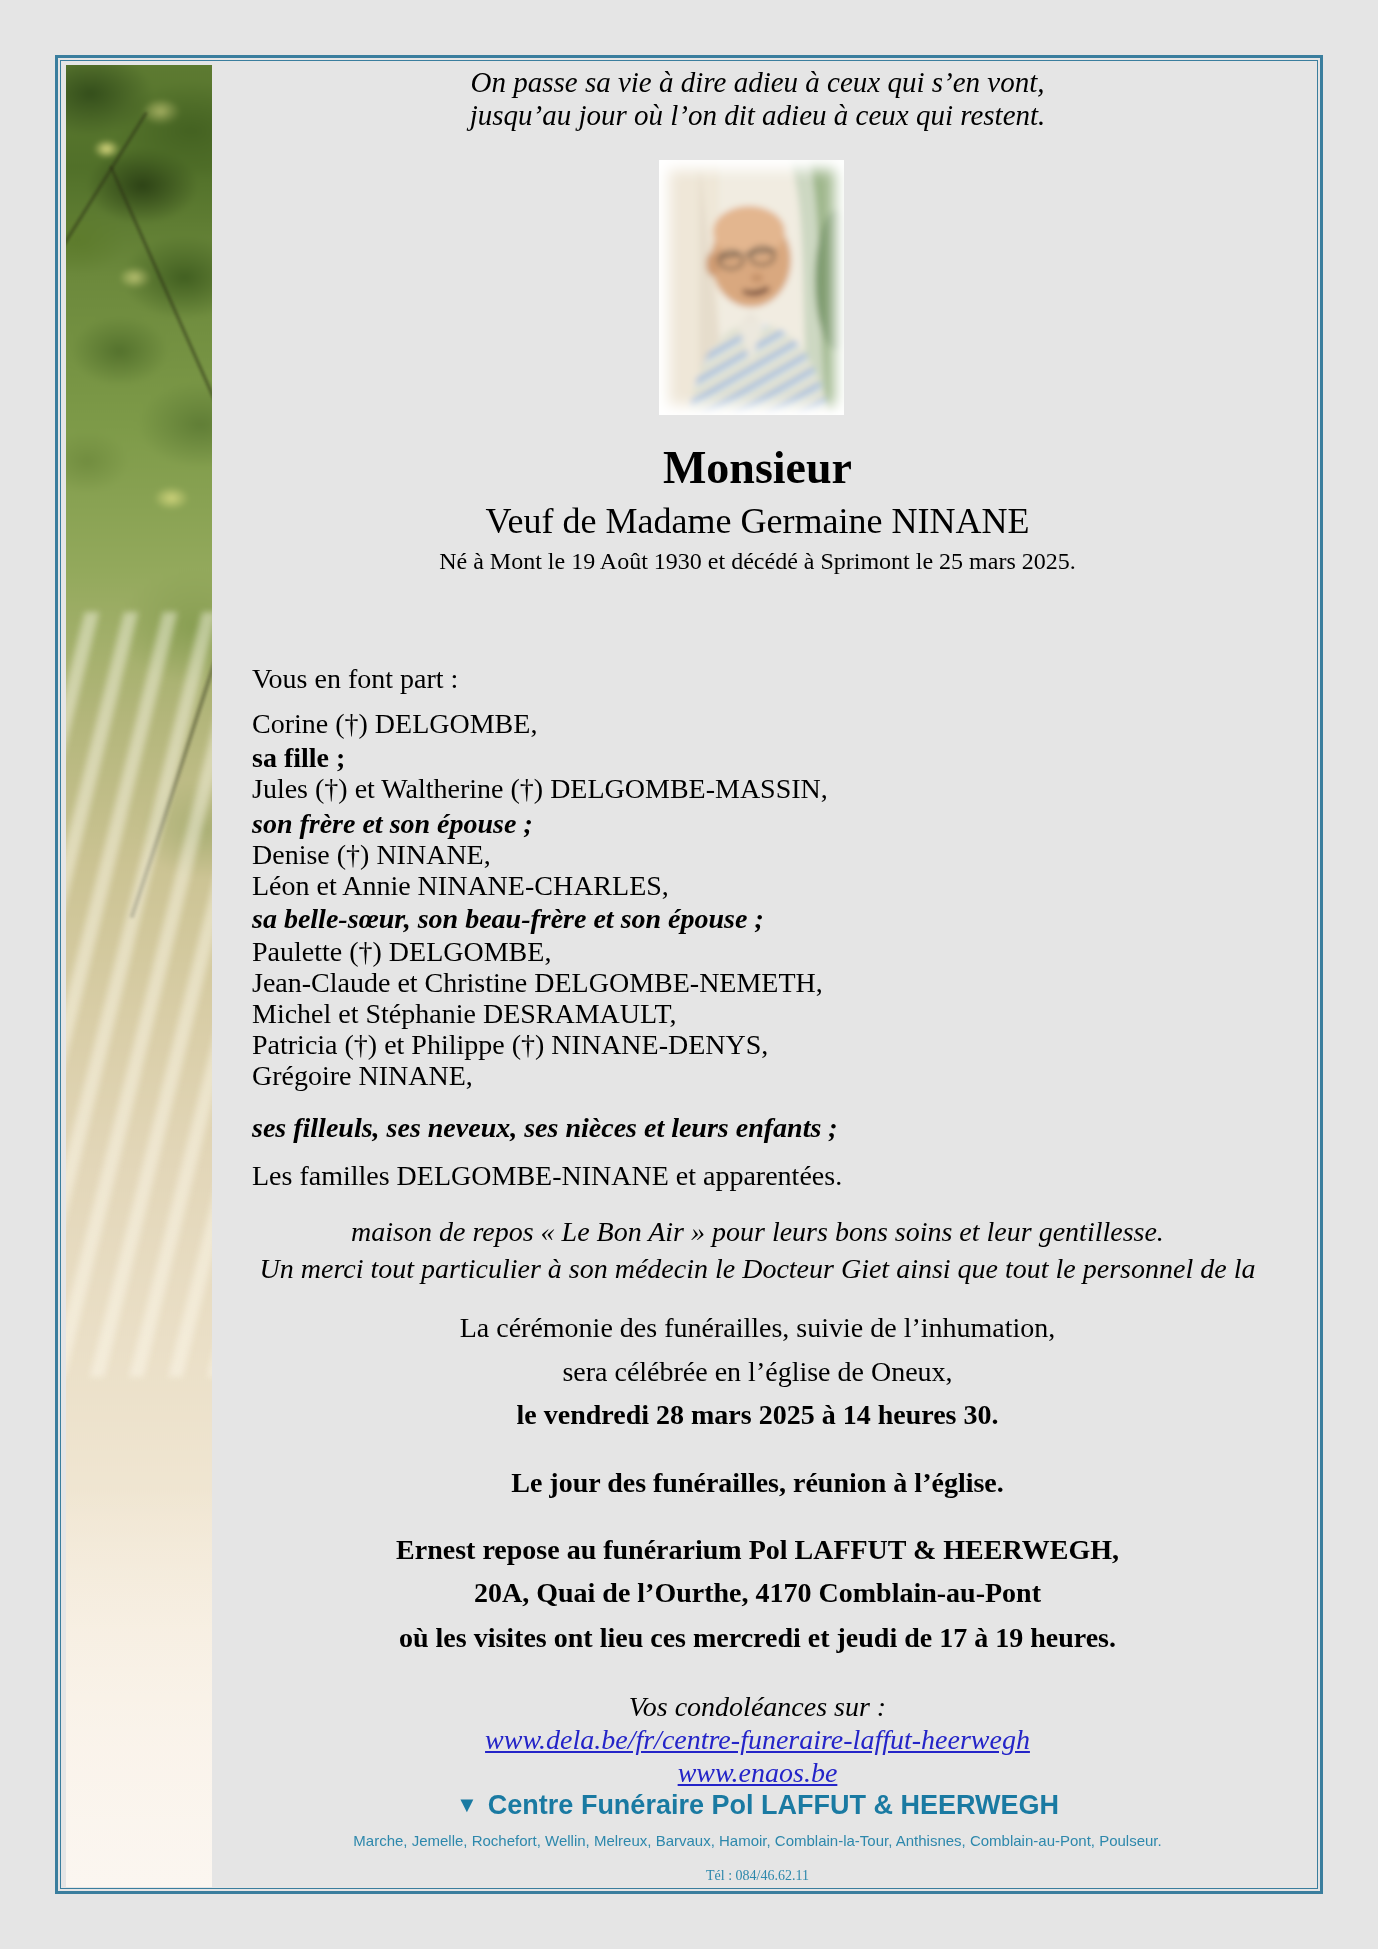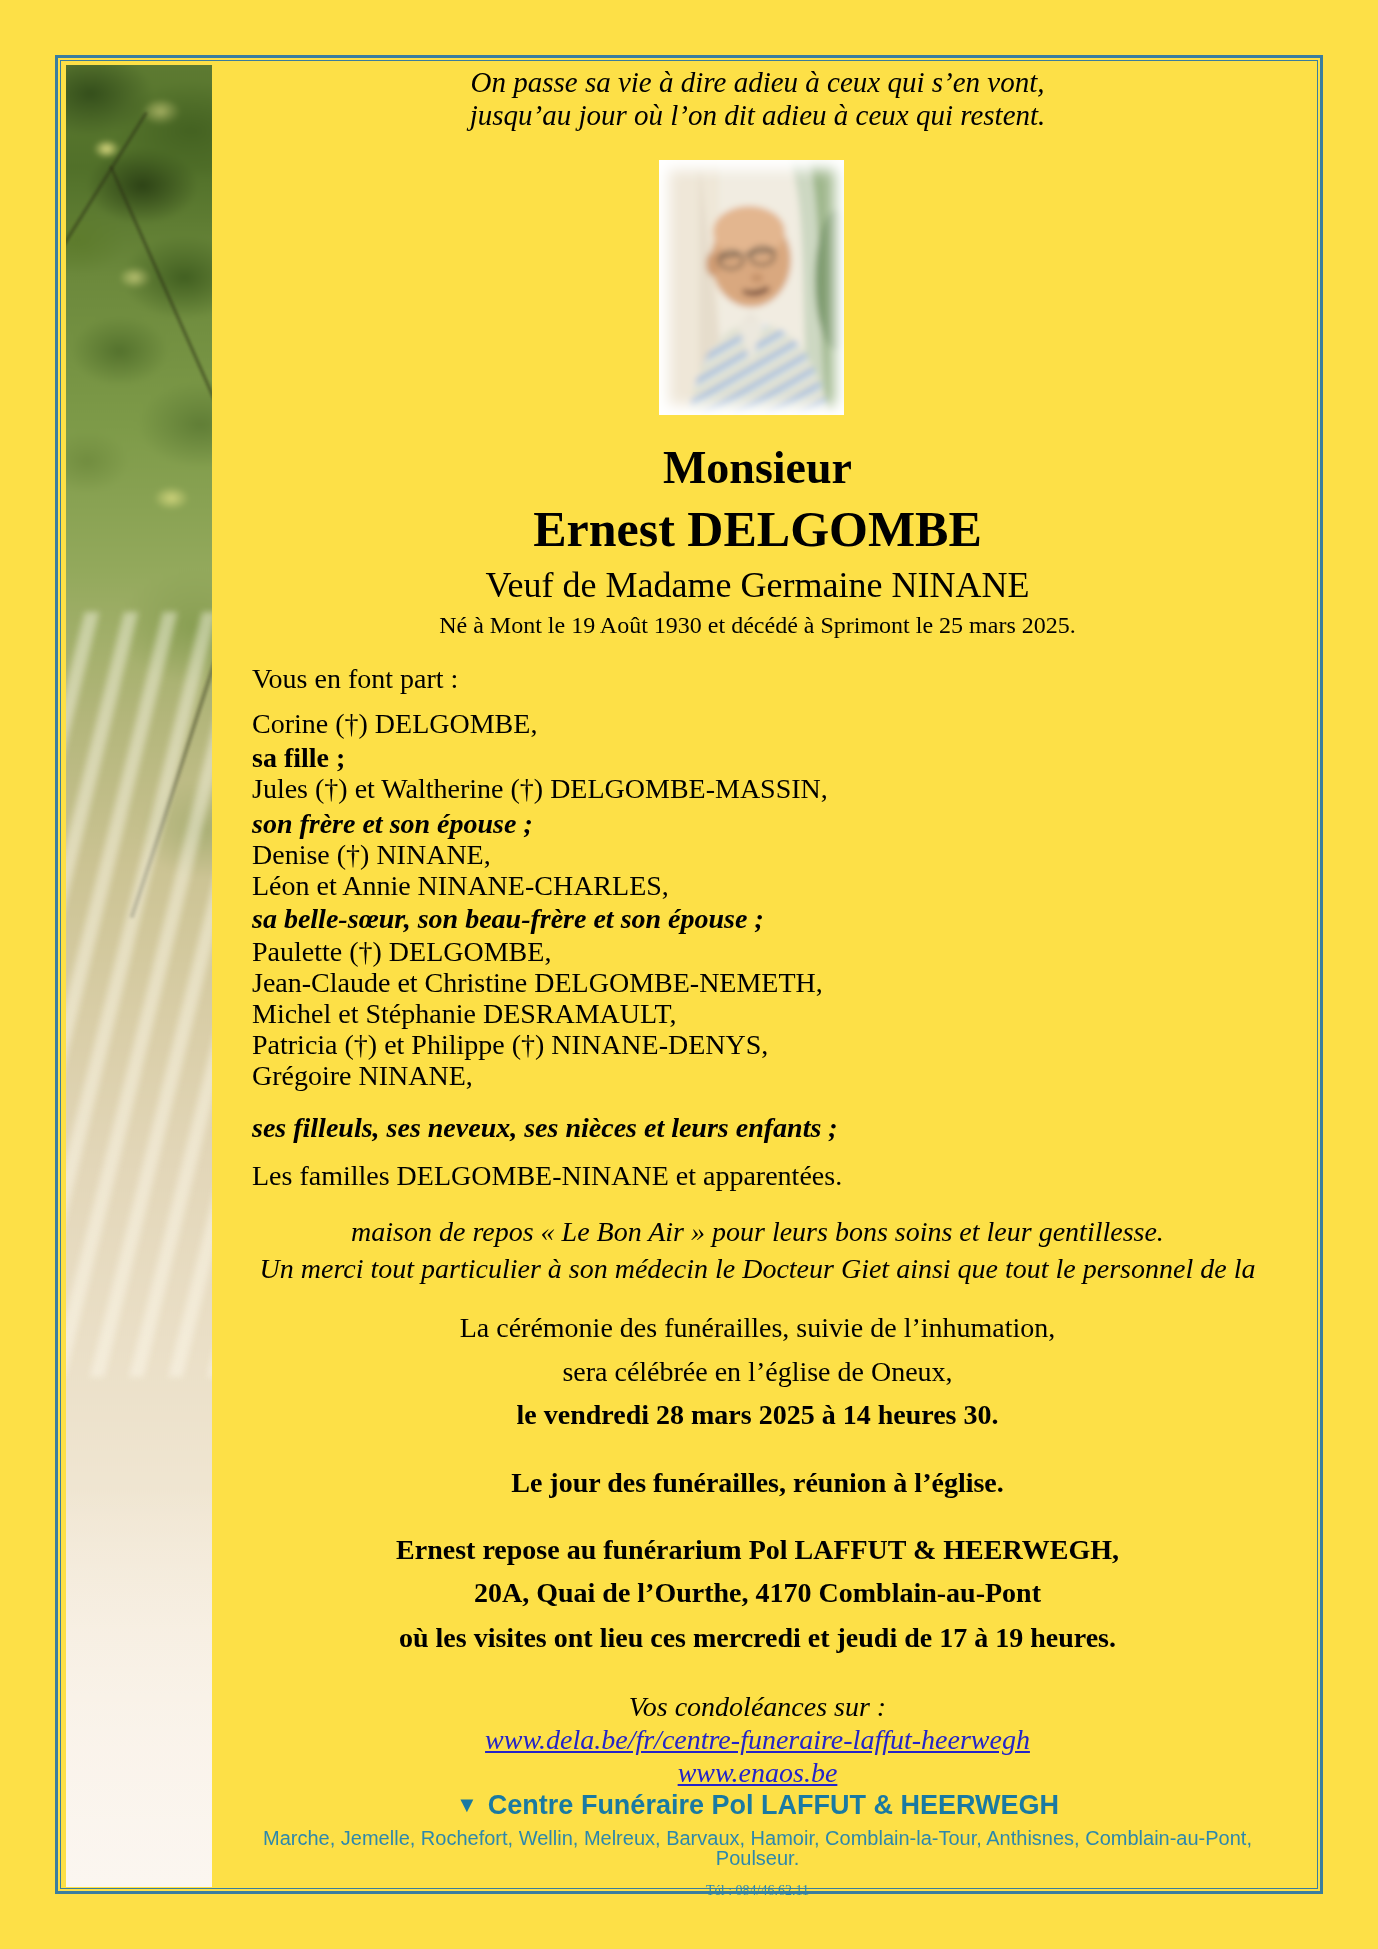--- a/index.html
+++ b/index.html
@@ -4,21 +4,21 @@
 <style>
   :root{
     --border-teal:#3a7e9e;
     --brand-teal:#1a7aa2;
     --towns-teal:#2d88ac;
     --link-blue:#2424c8;
   }
   *{margin:0;padding:0;box-sizing:border-box;}
   html,body{background:#ffffff;}
   body{font-family:"Liberation Serif", serif;color:#000;}
-  .page{position:relative;width:1378px;height:1949px;background:#fde047;overflow:hidden;}
+  .page{position:relative;width:1378px;height:1949px;background:#e5e5e5;overflow:hidden;}
 
   
   .frame{
     position:absolute;left:60px;top:60px;right:60px;bottom:60px;
     border:1px solid var(--border-teal);
     outline:3px solid var(--border-teal);
     outline-offset:2px;
     pointer-events:none;
   }
 
@@ -112,21 +112,21 @@
 
   .condolences{top:1632px;text-align:center;font-size:28px;line-height:30px;}
   .cond-intro{font-style:italic;}
   .cond-link{display:block;margin-top:2px;font-style:italic;color:var(--link-blue);
     text-decoration:underline;cursor:pointer;line-height:31px;}
   .brand-line{margin-top:2px;font-family:"Liberation Sans", sans-serif;
     font-weight:bold;font-size:27px;line-height:30px;color:var(--brand-teal);}
   .brand-line .tri{font-size:22px;vertical-align:2px;margin-right:10px;}
 
   .footer{top:1768px;text-align:center;font-family:"Liberation Sans", sans-serif;color:var(--towns-teal);}
-  .towns{font-size:20px;line-height:20px;}
+  .towns{font-size:15px;line-height:25px;}
   .tel{font-size:14px;line-height:20px;margin-top:13px;font-family:Liberation Serif, serif;}
 </style>
 </head>
 <body>
 
 <div class="page">
 
   <div class="frame"></div>
 
   <div class="photo-strip">
@@ -181,21 +181,20 @@
           <path d="M30,255 C38,196 62,168 92,164 C130,160 158,196 170,255 Z" fill="url(#shirt)"></path>
           <path d="M80,164 L92,200 L106,162 Z" fill="#f4f2ea"></path>
           <path d="M92,150 L78,168 L92,204 L104,166 Z" fill="#e8e4d8" opacity="0.7"></path>
         </g>
       </svg>
       <div class="vignette"></div>
     </div>
 
     <div class="block titles">
       <div class="title-mr">Monsieur</div>
-      <div class="title-name">Ernest DELGOMBE</div>
       <div class="title-widower">Veuf de Madame Germaine NINANE</div>
       <div class="title-life">Né à Mont le 19 Août 1930 et décédé à Sprimont le 25 mars 2025.</div>
     </div>
 
     <div class="block announce">
       <div class="an-line an-intro">Vous en font part :</div>
       <div class="an-line">Corine (†) DELGOMBE,</div>
       <div class="an-line an-right upright mt3">sa fille ;</div>
       <div class="an-line">Jules (†) et Waltherine (†) DELGOMBE-MASSIN,</div>
       <div class="an-line an-right mt4">son frère et son épouse ;</div>

